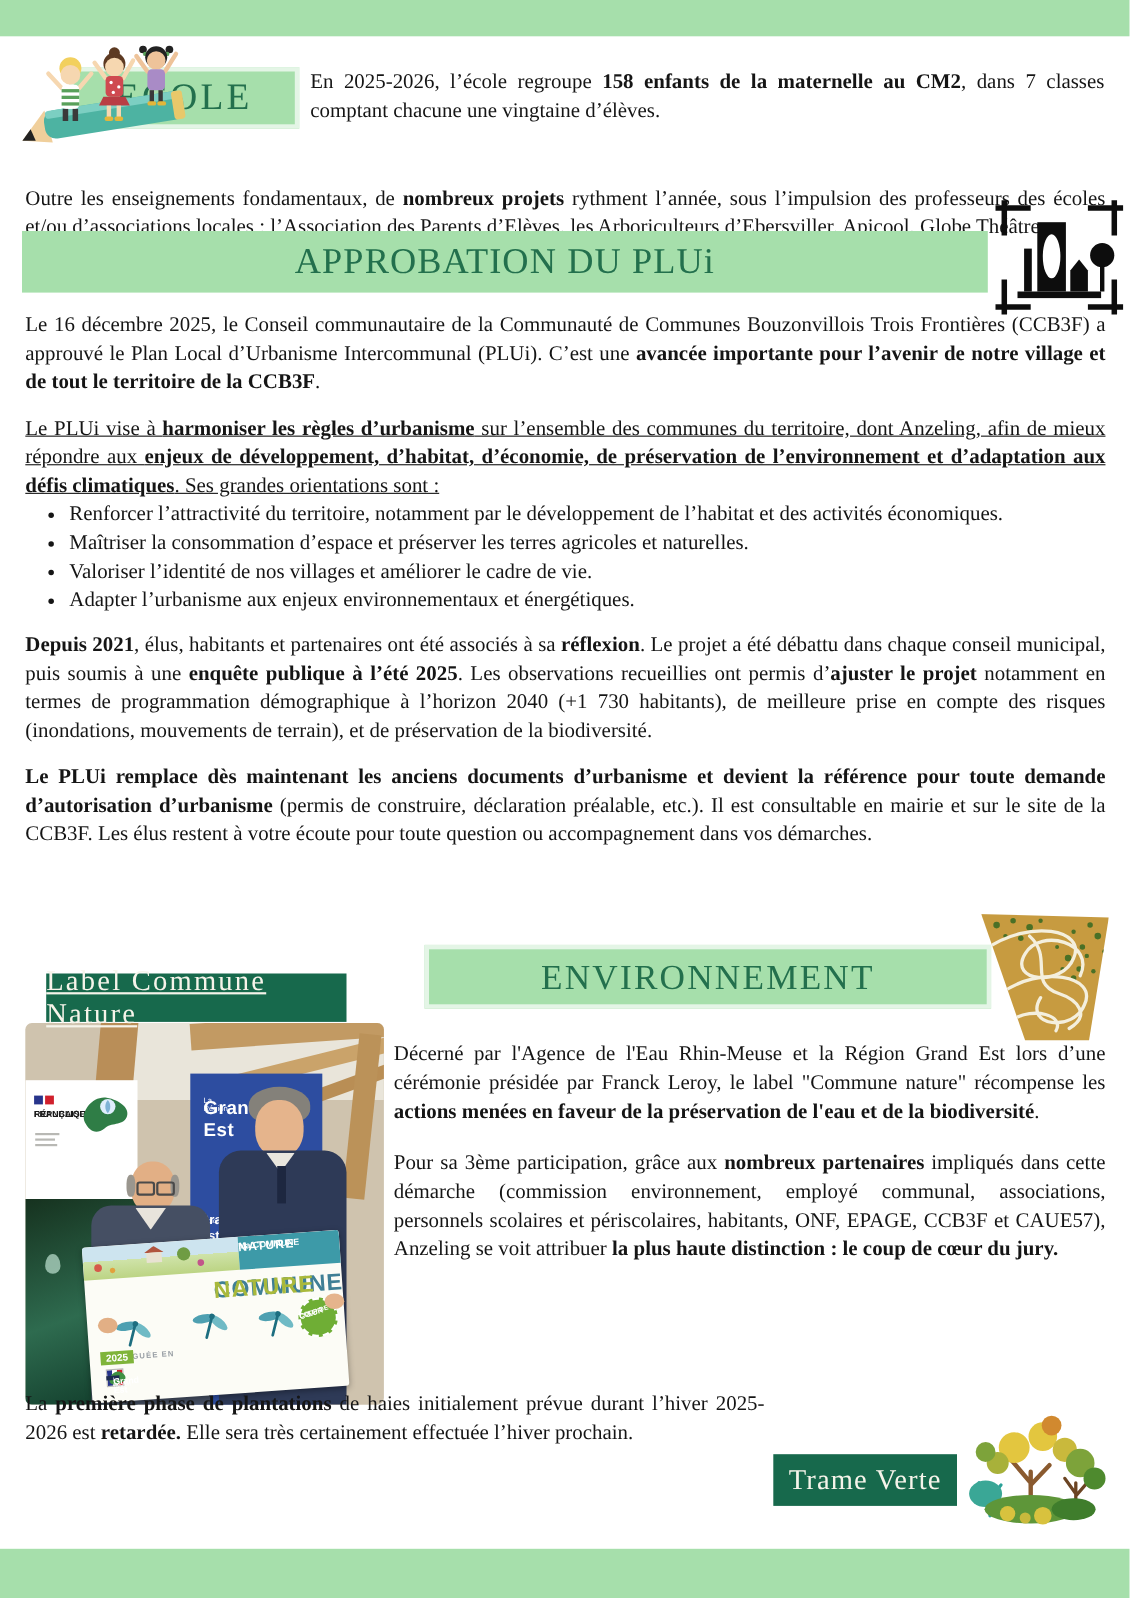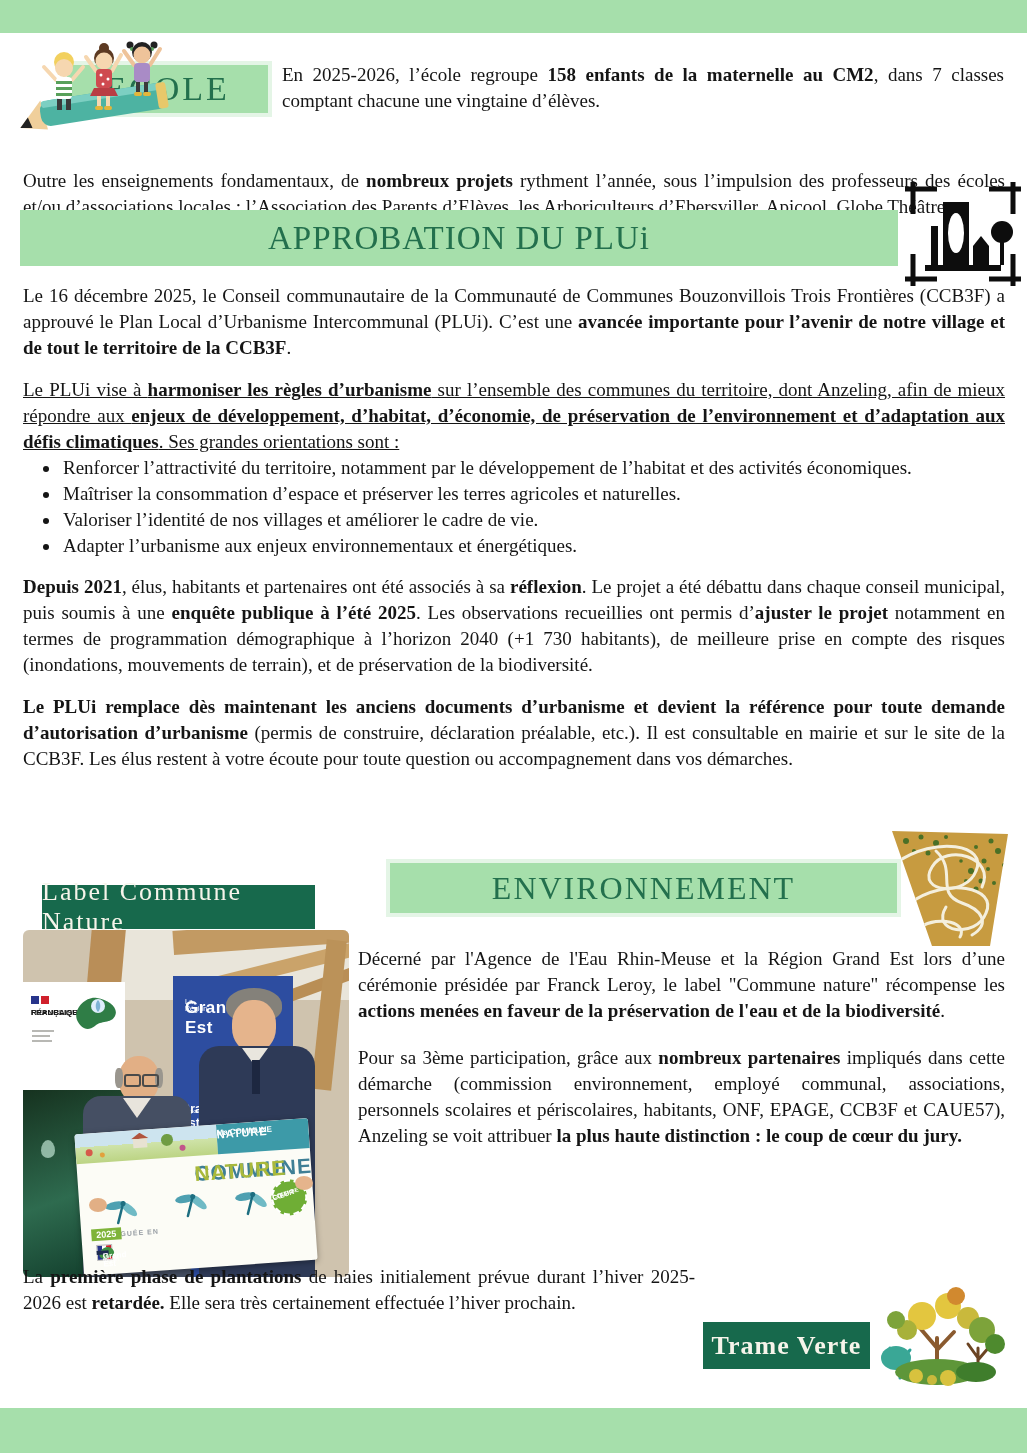--- a/index.html
+++ b/index.html
@@ -166,21 +166,21 @@
     <g stroke="#f4efdd" stroke-width="3" fill="none" stroke-linecap="round">
       <path d="M20,32 C60,4 112,14 100,40 C90,66 40,62 56,36 C70,12 120,26 106,56"></path>
       <path d="M34,72 C70,46 122,56 110,82 C100,108 54,102 70,76"></path>
       <path d="M60,20 C82,40 58,62 86,72 C104,78 116,92 96,104"></path>
       <path d="M44,96 C64,84 92,92 84,106"></path>
     </g>
   </g>
 </svg>
 
 <div class="abs banner-dark" style="left:42px;top:885px;width:273px;height:44px;z-index:2;">
-  <span style="font-size:26px;letter-spacing:2px;">Label Commune Nature</span>
+  <span style="font-size:26px;letter-spacing:2px;text-decoration:underline;">Label Commune Nature</span>
 </div>
 
 <div class="abs photo">
 
   <div style="left:80px;top:0;width:246px;height:70px;background:#e9e5da;"></div>
   <div style="left:150px;top:-6px;width:200px;height:24px;background:#c29a63;transform:rotate(-4deg);"></div>
   <div style="left:160px;top:30px;width:200px;height:14px;background:#caa36a;transform:rotate(-14deg);"></div>
   <div style="left:250px;top:46px;width:110px;height:12px;background:#b98e55;transform:rotate(-20deg);"></div>
   <div style="left:60px;top:-10px;width:34px;height:220px;background:#b98e58;transform:rotate(5deg);"></div>
   <div style="left:296px;top:10px;width:20px;height:150px;background:#bb9259;transform:rotate(6deg);"></div>
@@ -296,21 +296,21 @@
 </div>
 
 <div class="abs env-col" style="left:358px;top:946px;width:647px;">
   <p class="bt"><span>Décerné par l'Agence de l'Eau Rhin-Meuse et la Région Grand Est lors d’une cérémonie présidée par Franck Leroy, le label "Commune nature" récompense les </span><b>actions menées en faveur de la préservation de l'eau et de la biodiversité</b><span>.</span></p>
   <p class="bt"><span>Pour sa 3ème participation, grâce aux </span><b>nombreux partenaires</b><span> impliqués dans cette démarche (commission environnement, employé communal, associations, personnels scolaires et périscolaires, habitants, ONF, EPAGE, CCB3F et CAUE57), Anzeling se voit attribuer </span><b>la plus haute distinction : le coup de cœur du jury.</b></p>
 </div>
 
 <p class="abs bt" style="left:23px;top:1264px;width:672px;"><span>La </span><b>première phase de plantations</b><span> de haies initialement prévue durant l’hiver 2025-2026 est </span><b>retardée.</b><span> Elle sera très certainement effectuée l’hiver prochain.</span></p>
 
 <div class="abs banner-dark" style="left:703px;top:1322px;width:167px;height:47px;z-index:1;">
-  <span style="font-size:26px;letter-spacing:1px;font-weight:bold;">Trame Verte</span>
+  <span style="font-size:26px;letter-spacing:1px;">Trame Verte</span>
 </div>
 
 <svg class="abs" style="left:852px;top:1286px;z-index:2;" width="162" height="104" viewBox="0 0 162 104">
   <path d="M85,96 L85,52 M85,62 L68,42 M85,64 L102,46" stroke="#8a5a2f" stroke-width="4" fill="none" stroke-linecap="round"></path>
   <path d="M48,92 L48,66 M48,74 L38,62 M48,76 L58,64" stroke="#2aa198" stroke-width="3" fill="none" stroke-linecap="round"></path>
   <path d="M126,92 L126,62 M126,72 L116,58 M126,74 L138,60" stroke="#6b4423" stroke-width="3" fill="none" stroke-linecap="round"></path>
   <circle cx="70" cy="30" r="14" fill="#e3c63f"></circle>
   <circle cx="96" cy="20" r="13" fill="#e3c63f"></circle>
   <circle cx="104" cy="10" r="9" fill="#d1892f"></circle>
   <circle cx="116" cy="32" r="11" fill="#c9b93c"></circle>

